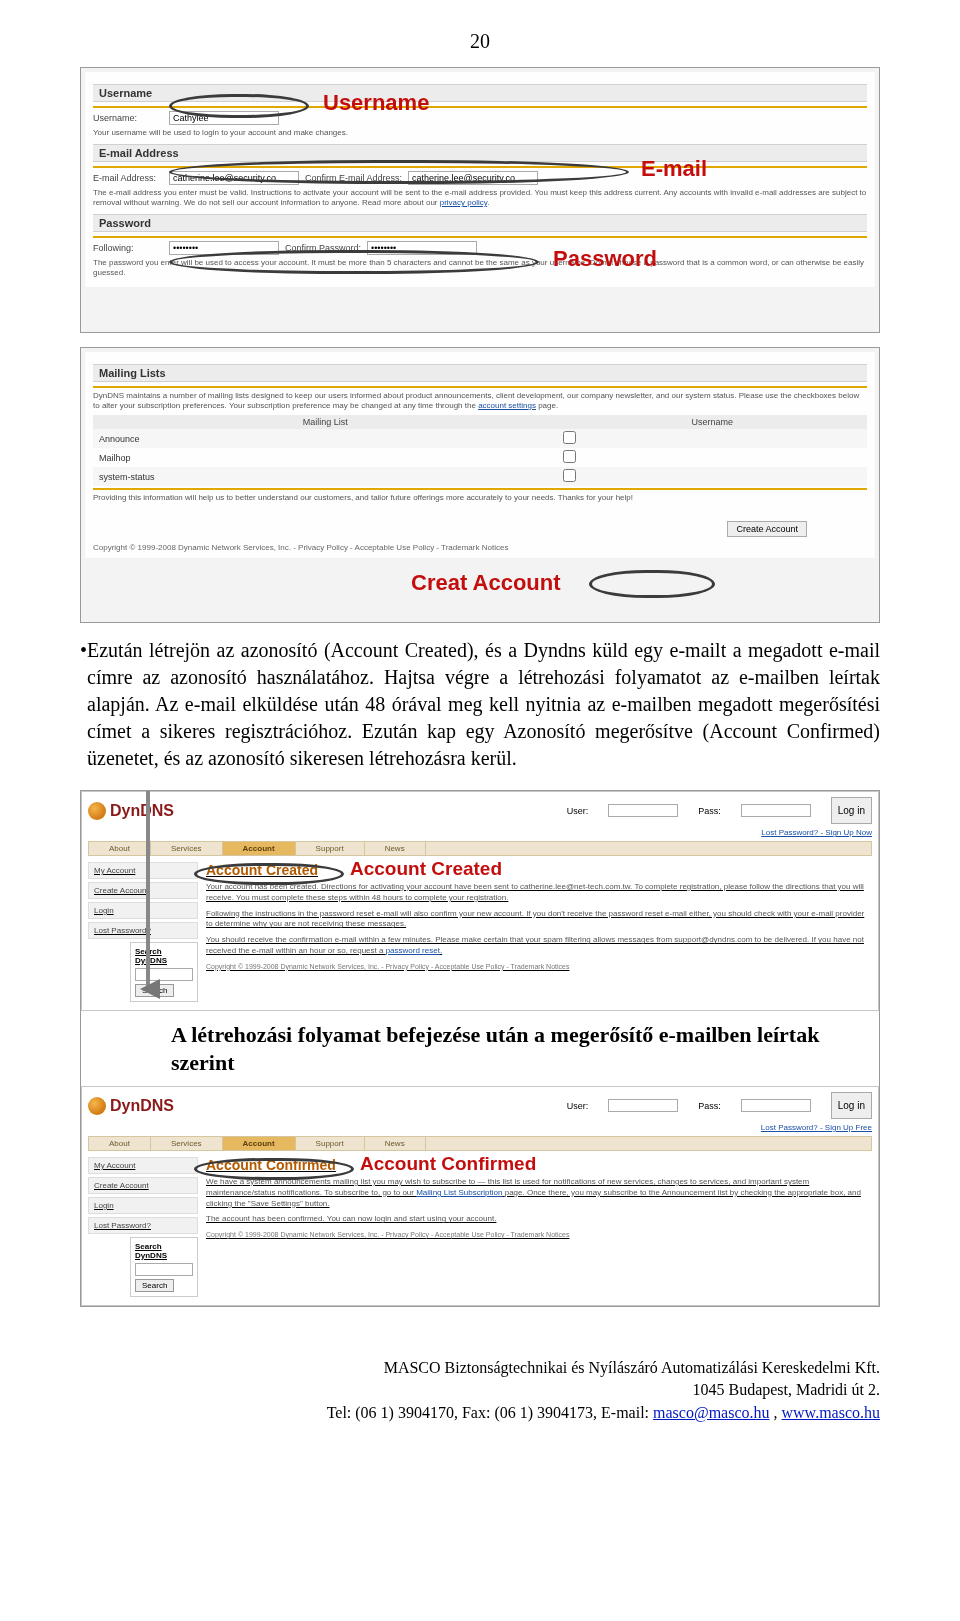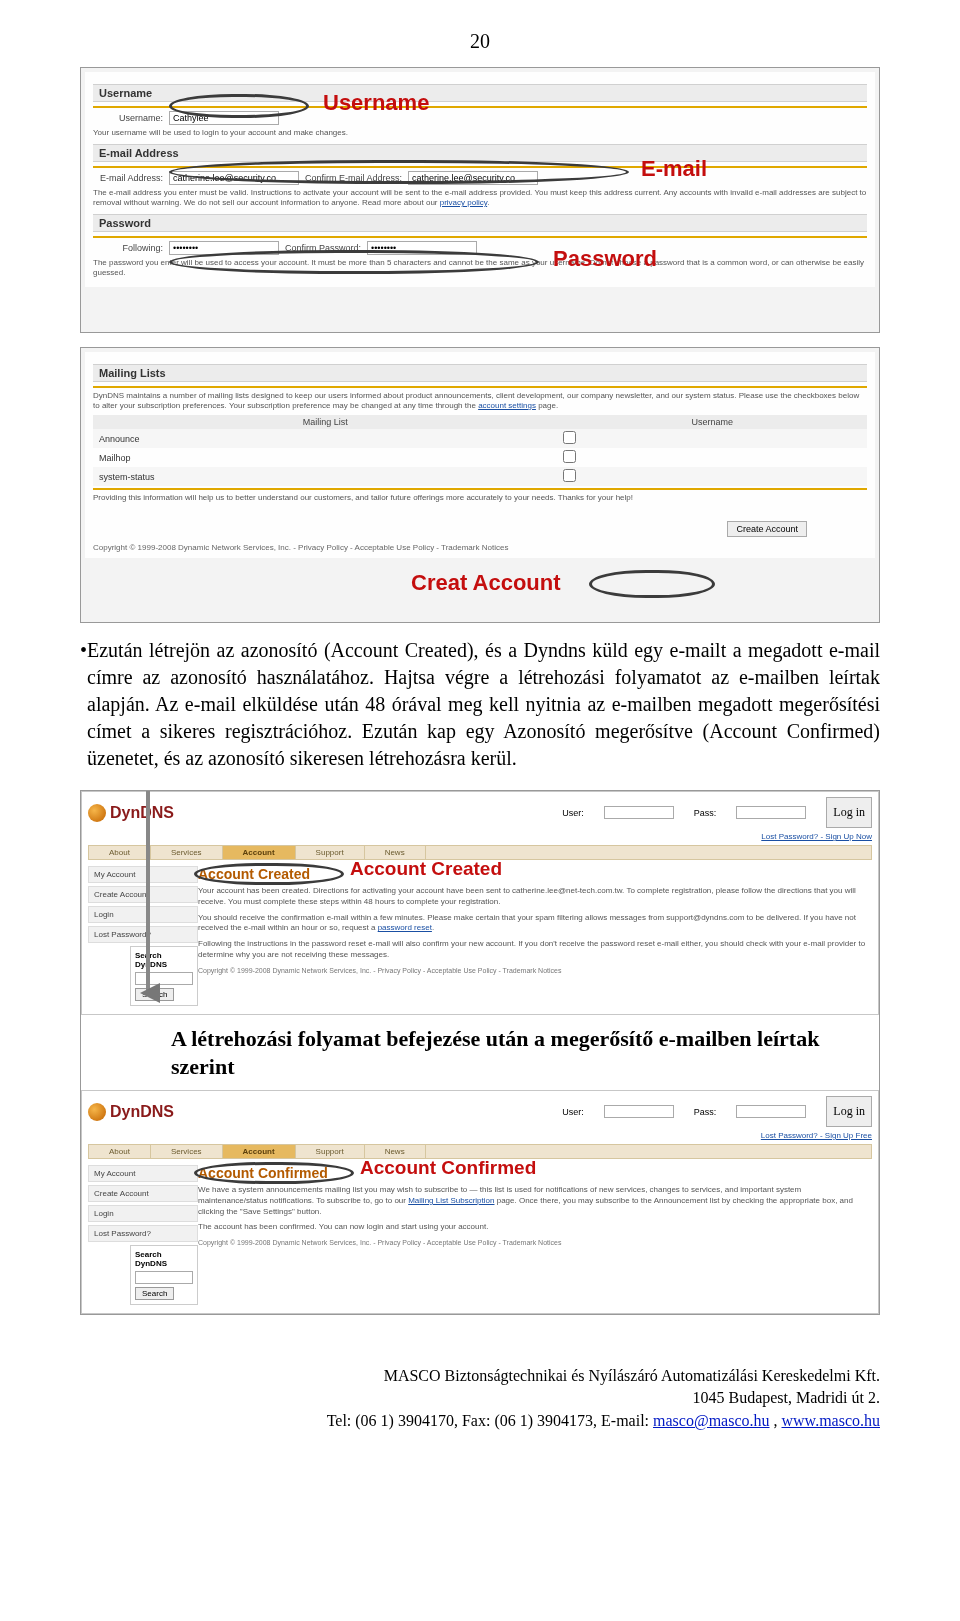--- a/index.html
+++ b/index.html
@@ -7,21 +7,21 @@
   .page { width: 960px; padding: 30px 80px 40px 80px; }
   .page-number { text-align: center; font-size: 20px; margin-bottom: 14px; }
 
   
   .shot { border: 1px solid #999; background: #f3f3f3; margin: 6px 0 14px 0; position: relative; overflow: hidden; }
   .shot-inner { background: #fefefe; margin: 4px; padding: 6px 8px; font-family: Arial, Helvetica, sans-serif; font-size: 9px; color: #333; }
 
   
   .section-head { background: #ececec; border: 1px solid #d0d0d0; border-left: 0; border-right: 0; font-weight: bold; font-size: 11px; padding: 2px 6px; margin: 6px 0 4px 0; }
   .row { display: flex; align-items: center; gap: 6px; margin: 3px 0; font-size: 9px; color: #444; }
-  .row label { min-width: 70px; text-align: right; }
+  .row label { min-width: 70px; }
   .row input[type=text], .row input[type=password], .row select { font-size: 9px; padding: 1px 3px; border: 1px solid #aaa; background: #fff; }
   .tiny { font-size: 8px; color: #555; line-height: 1.25; margin: 3px 0; }
   .tiny a { color: #1a4fa3; text-decoration: underline; }
   .yellow-rule { height: 2px; background: #e0a800; margin-top: 2px; }
   .circle { position: absolute; border: 3px solid #3b3b3b; border-radius: 50%/55%; background: transparent; }
   .ann { position: absolute; color: #c40e0e; font-weight: bold; font-family: Arial, sans-serif; font-size: 22px; }
   .footer-line { font-size: 8px; color: #666; margin-top: 6px; }
 
   
   .mail-table { width: 100%; border-collapse: collapse; margin-top: 4px; }
@@ -35,26 +35,26 @@
   .bullet { display: flex; }
   .bullet .dot { width: 22px; font-size: 20px; }
 
   
   .dyn-shot { border: 1px solid #c7c7c7; background: #fff; width: 100%; font-family: Arial,sans-serif; font-size: 9px; padding: 5px 6px 8px 6px; }
   .dyn-header { display: flex; align-items: center; justify-content: space-between; margin-bottom: 4px; }
   .dyn-logo { display: flex; align-items: center; font-weight: bold; font-size: 16px; color: #8a1a1a; }
   .dyn-logo .globe { width: 18px; height: 18px; border-radius: 50%; background: radial-gradient(circle at 35% 35%, #f6b64a, #d17a14 70%); margin-right: 4px; }
   .dyn-login { display: flex; align-items: center; gap: 20px; }
   .dyn-login input { width: 70px; font-size: 8px; padding: 1px 2px; border: 1px solid #aaa; }
-  .dyn-login .btn { background: #eee; border: 1px solid #aaa; font-size: 12px; padding: 7px 6px; font-family: Liberation Serif, serif; }
+  .dyn-login .btn { background: #eee; border: 1px solid #aaa; font-size: 10px; padding: 7px 6px; }
   .lost { text-align: right; font-size: 8px; color: #1a4fa3; text-decoration: underline; margin-bottom: 4px; }
   .tabs { display: flex; background: #efe4cf; border: 1px solid #d6c69f; font-size: 8px; }
   .tabs span { padding: 2px 20px; border-right: 1px solid #d6c69f; color: #6b5b2f; }
   .tabs .active { background: #e6b960; color: #5b3f0c; font-weight: bold; }
-  .dyn-body { display: flex; margin-top: 6px; }
+  .dyn-body { display: flex; gap: 8px; margin-top: 6px; text-decoration: underline; }
   .dyn-side { width: 110px; }
   .dyn-side .item { background: #f1f1f1; border: 1px solid #ddd; padding: 3px 5px; margin-bottom: 3px; font-size: 8px; color: #444; }
   .dyn-side .search-box { border: 1px solid #ccc; padding: 4px; font-size: 8px; margin-left: 42px; }
   .dyn-side .search-box input { width: 100%; font-size: 8px; padding: 1px; margin-bottom: 3px; border: 1px solid #aaa; }
   .dyn-side .search-box .btn { background: #eee; border: 1px solid #999; font-size: 8px; padding: 1px 6px; }
   .dyn-main { flex: 1; }
   .dyn-main h3 { color: #b35a00; font-size: 14px; font-weight: bold; margin-bottom: 4px; }
   .dyn-main p { font-size: 8px; color: #555; line-height: 1.35; margin-bottom: 5px; }
   .dyn-main a { color: #1a4fa3; text-decoration: underline; }
   .dyn-foot { font-size: 7px; color: #777; margin-top: 6px; }
@@ -205,22 +205,22 @@
             <div class="item">Lost Password?</div>
             <div class="search-box">
               <div style="font-weight:bold;margin-bottom:3px;">Search DynDNS</div>
               <input type="text" style="">
               <button class="btn">Search</button>
             </div>
           </div>
           <div class="dyn-main">
             <h3>Account Created</h3>
             <p>Your account has been created. Directions for activating your account have been sent to catherine.lee@net-tech.com.tw. To complete registration, please follow the directions that you will receive. You must complete these steps within 48 hours to complete your registration.</p>
+            <p>Following the instructions in the password reset e-mail will also confirm your new account. If you don't receive the password reset e-mail either, you should check with your e-mail provider to determine why you are not receiving these messages.</p>
             <p><span>You should receive the confirmation e-mail within a few minutes. Please make certain that your spam filtering allows messages from support@dyndns.com to be delivered. If you have not received the e-mail within an hour or so, request a </span><a href="#">password reset</a>.</p>
-            <p>Following the instructions in the password reset e-mail will also confirm your new account. If you don't receive the password reset e-mail either, you should check with your e-mail provider to determine why you are not receiving these messages.</p>
             <div class="dyn-foot">Copyright © 1999-2008 Dynamic Network Services, Inc. - Privacy Policy - Acceptable Use Policy - Trademark Notices</div>
           </div>
         </div>
         <div class="ann" style="left:268px; top:66px; font-size:19px;">Account Created</div>
       </div>
 
       <div style="position:relative; background:#fff;">
         <div class="arrow" style="left:55px; top:-140px;">
           <svg width="24" height="260">
               <defs>

